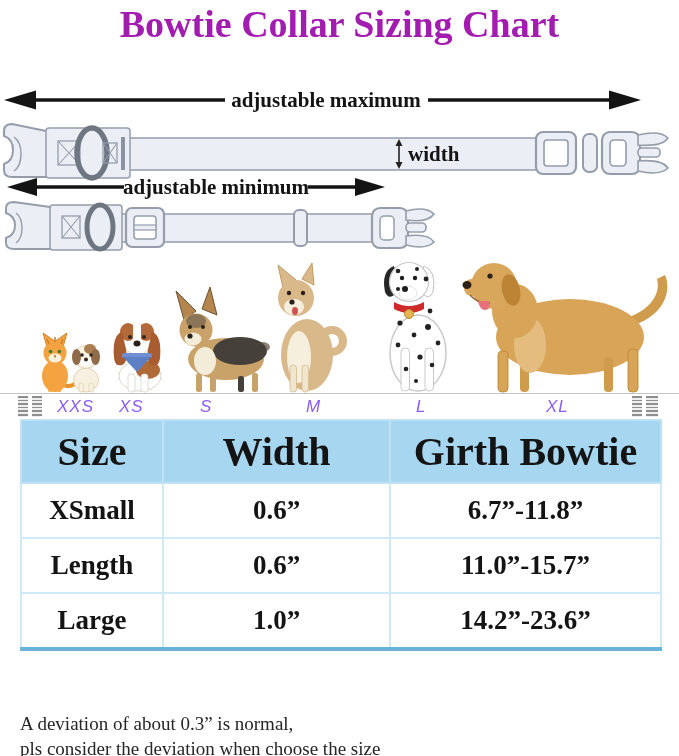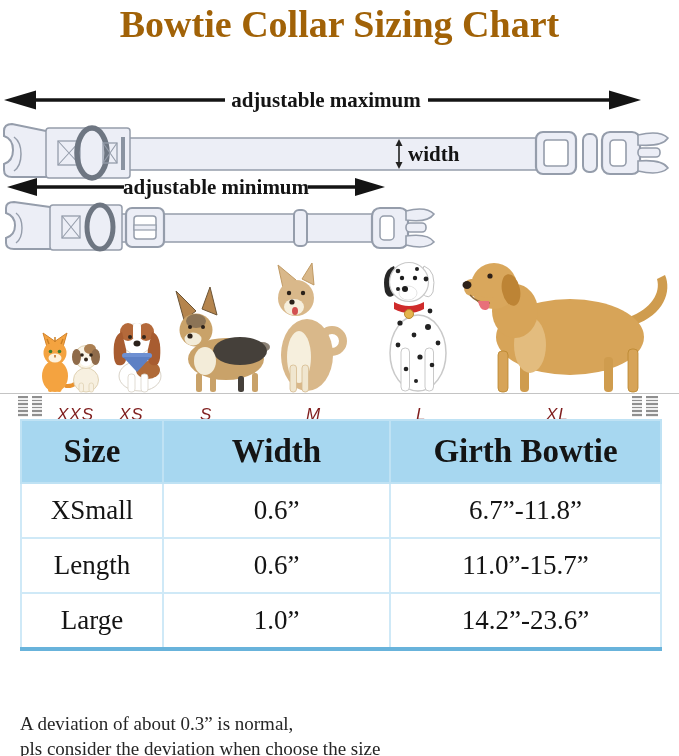--- a/index.html
+++ b/index.html
@@ -1,37 +1,37 @@
 <!DOCTYPE html>
 <html><head>
 <meta charset="utf-8">
 <style>
   html,body{margin:0;padding:0;background:#ffffff;}
   .page{position:relative;width:679px;height:756px;background:#ffffff;overflow:hidden;
         font-family:"Liberation Serif",serif;}
   .title{position:absolute;top:2px;left:0;width:679px;margin:0;text-align:center;
-         font-family:"Liberation Serif",serif;font-size:38px;font-weight:700;color:#a16207;}
+         font-family:"Liberation Serif",serif;font-size:38px;font-weight:700;color:#a21caf;}
   .diagram-svg{position:absolute;top:75px;left:0;}
   .pets-svg{position:absolute;top:245px;left:0;}
   .ruler{position:absolute;top:393px;left:0;width:679px;height:26px;background:#ffffff;
          border-top:1px solid #c4c4c4;}
   .hatch{position:absolute;top:2px;height:21px;width:24px;
          background:
            linear-gradient(90deg, transparent 0 10px, #ffffff 10px 14px, transparent 14px 100%),
            repeating-linear-gradient(180deg,#8f8f8f 0 1.5px,#efefef 1.5px 3.6px);}
   .hatch-left{left:18px;}
   .hatch-right{left:632px;width:26px;}
   .rlabel{position:absolute;top:3px;font:italic 17px "Liberation Sans",sans-serif;
-          color:#7f1d1d;letter-spacing:1px;margin-top:8px;}
+          color:#8b5cf6;letter-spacing:1px;}
   .sizing-table{position:absolute;top:419px;left:20px;width:640px;border-collapse:collapse;
           table-layout:fixed;text-align:center;font-family:"Liberation Serif",serif;color:#141414;
           border:2px solid #8ccae9;border-bottom:4px solid #68b3db;}
-  .sizing-table th{background:#a7d7f0;height:59px;font-size:33px;font-weight:bold;
+  .sizing-table th{background:#a7d7f0;height:59px;font-size:40px;font-weight:bold;
           border:2px solid #bfe2f4;}
-  .sizing-table td{background:#ffffff;height:51px;font-size:27px;font-weight:normal;
+  .sizing-table td{background:#ffffff;height:51px;font-size:27px;font-weight:bold;
           border:2px solid #cfe9f7;}
   .footer{position:absolute;left:20px;top:711px;font-family:"Liberation Serif",serif;
           font-size:19px;color:#262626;line-height:25px;}
   svg text{font-family:"Liberation Serif",serif;}
 </style>
 </head>
 <body>
 
 <div class="page">
 

